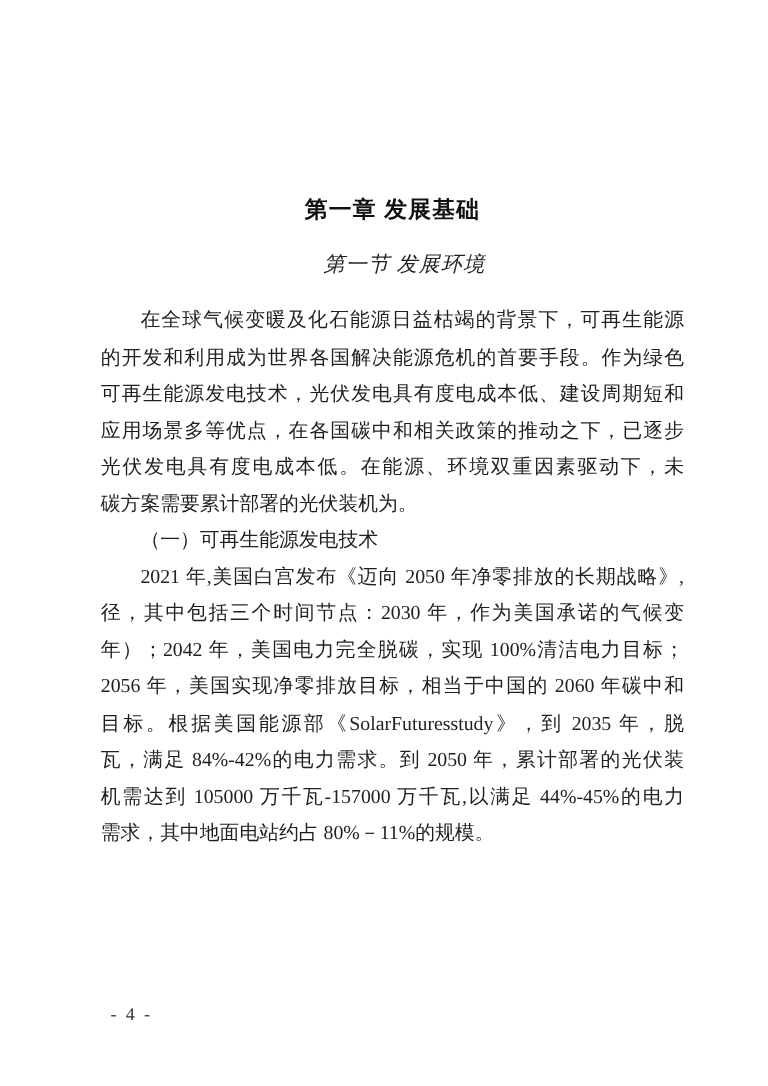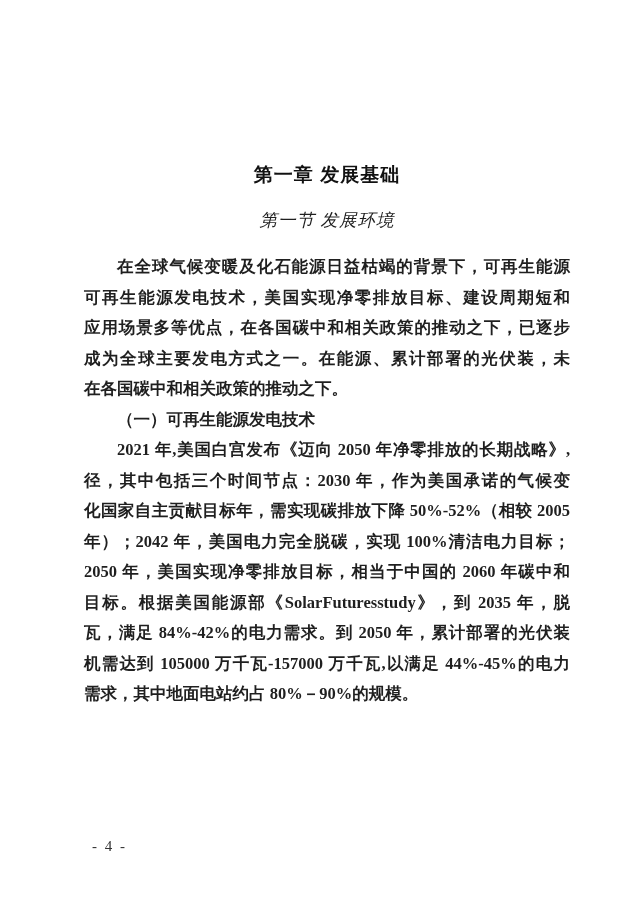--- a/index.html
+++ b/index.html
@@ -25,21 +25,21 @@
     text-align: center;
     font-family: "Liberation Sans", "DejaVu Sans", sans-serif;
     font-size: 19px;
     font-weight: bold;
     color: #111111;
     letter-spacing: 1px;
   }
   .section-title {
     position: absolute;
     top: 172px;
-    left: 84px;
+    left: 94px;
     width: 486px;
     text-align: center;
     font-family: "Liberation Serif", "DejaVu Serif", serif;
     font-style: italic;
     font-size: 17.5px;
     color: #1f1f1f;
     letter-spacing: 1px;
   }
   .document-body {
     position: absolute;
@@ -49,21 +49,20 @@
     font-size: 16.5px;
     line-height: 30.5px;
   }
   .paragraph {
     margin: 0;
   }
   .line {
     text-align: justify;
     text-align-last: justify;
     white-space: nowrap;
-    font-weight: bold;
   }
   .line.first {
     text-indent: 2em;
   }
   .line.last {
     text-align-last: left;
     white-space: normal;
   }
   .page-number {
     position: absolute;
@@ -78,35 +77,35 @@
 <body>
 
 <div class="page">
   <div class="chapter-title">第一章 发展基础</div>
 
   <div class="section-title">第一节 发展环境</div>
 
   <div class="document-body">
       <div class="paragraph">
         <div class="line first">在全球气候变暖及化石能源日益枯竭的背景下，可再生能源</div>
-        <div class="line">可再生能源发电技术，美国实现净零排放目标、建设周期短和</div>
+        <div class="line">的开发和利用成为世界各国解决能源危机的首要手段。作为绿色</div>
+        <div class="line">可再生能源发电技术，光伏发电具有度电成本低、建设周期短和</div>
         <div class="line">应用场景多等优点，在各国碳中和相关政策的推动之下，已逐步</div>
-        <div class="line">成为全球主要发电方式之一。在能源、累计部署的光伏装，未</div>
-        <div class="line last">在各国碳中和相关政策的推动之下。</div>
+        <div class="line">光伏发电具有度电成本低。在能源、环境双重因素驱动下，未</div>
+        <div class="line last">碳方案需要累计部署的光伏装机为。</div>
       </div>
       <div class="paragraph">
         <div class="line first last">（一）可再生能源发电技术</div>
       </div>
       <div class="paragraph">
         <div class="line first">2021 年,美国白宫发布《迈向 2050 年净零排放的长期战略》,</div>
         <div class="line">径，其中包括三个时间节点：2030 年，作为美国承诺的气候变</div>
-        <div class="line">化国家自主贡献目标年，需实现碳排放下降 50%-52%（相较 2005</div>
         <div class="line">年）；2042 年，美国电力完全脱碳，实现 100%清洁电力目标；</div>
-        <div class="line">2050 年，美国实现净零排放目标，相当于中国的 2060 年碳中和</div>
+        <div class="line">2056 年，美国实现净零排放目标，相当于中国的 2060 年碳中和</div>
         <div class="line">目标。根据美国能源部《SolarFuturesstudy》，到 2035 年，脱</div>
         <div class="line">瓦，满足 84%-42%的电力需求。到 2050 年，累计部署的光伏装</div>
         <div class="line">机需达到 105000 万千瓦-157000 万千瓦,以满足 44%-45%的电力</div>
-        <div class="line last">需求，其中地面电站约占 80%－90%的规模。</div>
+        <div class="line last">需求，其中地面电站约占 80%－11%的规模。</div>
       </div>
     </div>
 
   <div class="page-number">- 4 -</div>
 </div>
 
 </body></html>

